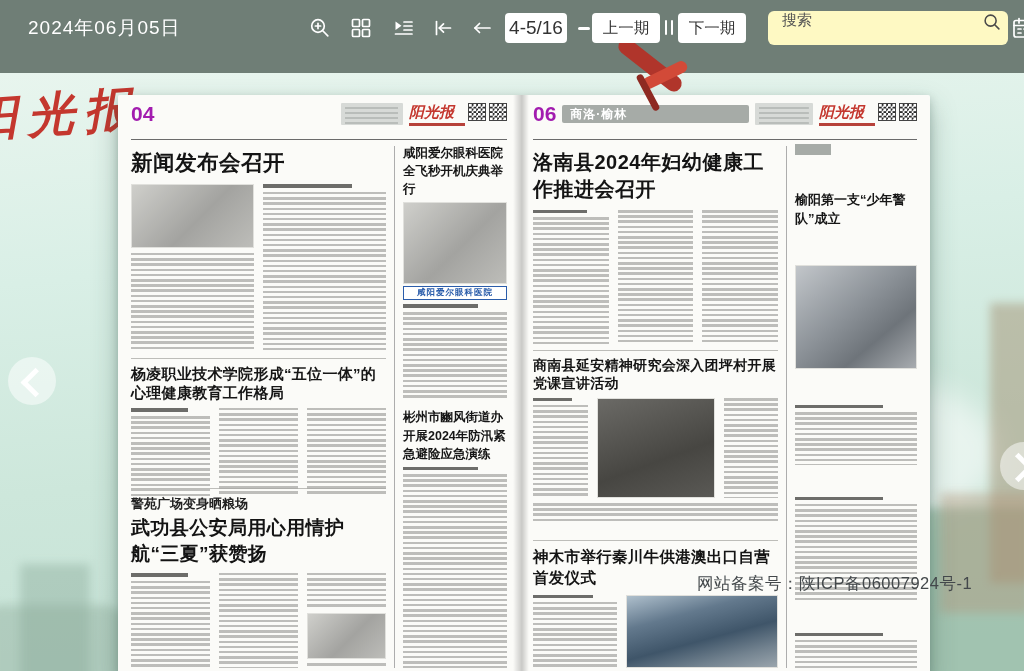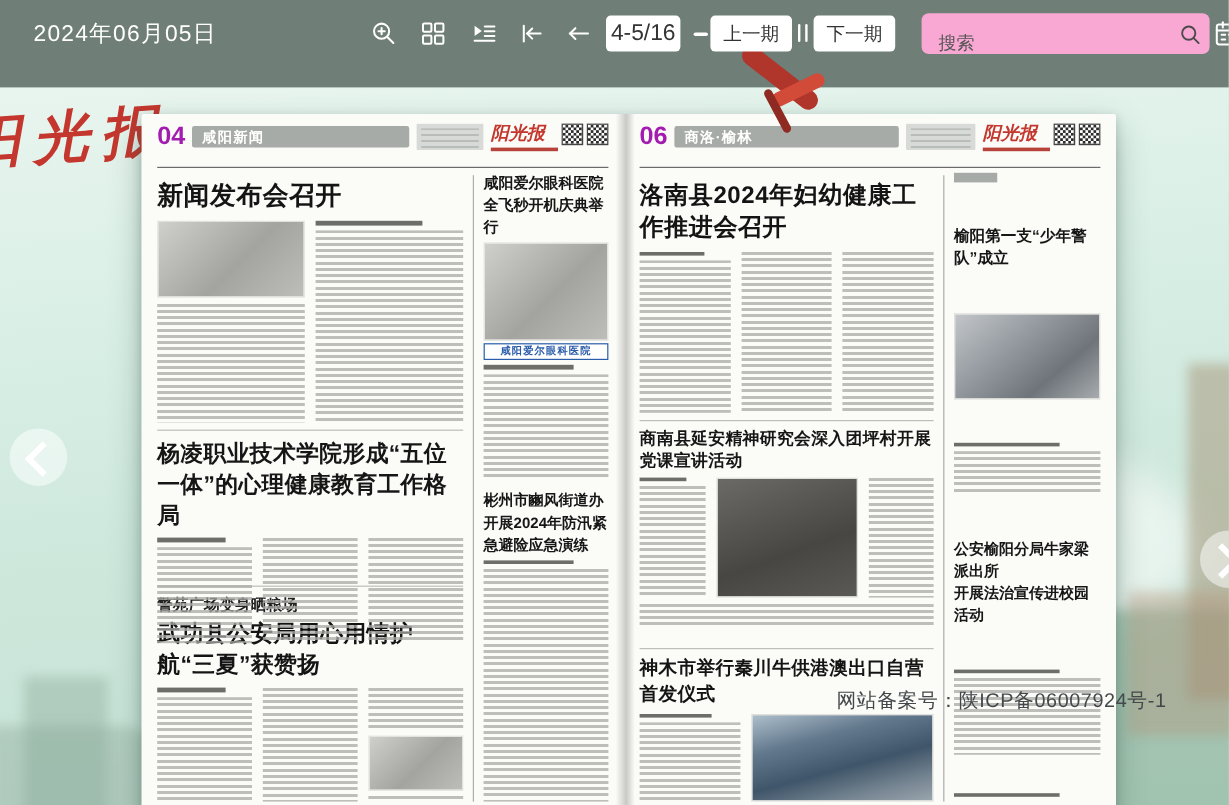--- a/index.html
+++ b/index.html
@@ -16,22 +16,22 @@
   .tb-pagebox { position:absolute; left:505px; top:13px; width:62px; height:30px; background:#fff;
     border-radius:4px; color:#333; font-size:19px; display:flex; align-items:center; justify-content:center; z-index:6; }
   .tb-dash { position:absolute; left:578px; top:27px; width:12px; height:2.5px; background:#fff; border-radius:2px; }
   .tb-btn { position:absolute; top:13px; height:30px; background:#fff; border:none; border-radius:4px;
     color:#333; font-size:15.5px; padding:0 10px; cursor:pointer; z-index:6; font-family:inherit; }
   .btn-previssue { left:592px; width:68px; }
   .btn-nextissue { left:678px; width:68px; }
   .tb-hiddenbars { position:absolute; left:665px; top:20px; width:10px; height:16px; }
   .tb-hiddenbars i { position:absolute; top:0; width:2.2px; height:15px; background:#fff; border-radius:1px; }
   .tb-hiddenbars i:first-child { left:0; } .tb-hiddenbars i:last-child { left:6px; }
-  .tb-search { position:absolute; left:768px; top:11px; width:240px; height:34px; background:#f9a8d4;
-    border-radius:6px; display:flex; align-items:flex-end; padding:0 10px 0 14px; z-index:6; }
+  .tb-search { position:absolute; left:768px; top:11px; width:240px; height:34px; background:#fef9c3;
+    border-radius:6px; display:flex; align-items:flex-start; padding:0 10px 0 14px; z-index:6; }
   .tb-search input { border:none; outline:none; flex:1; font-size:15px; color:#333; font-family:inherit; background:transparent; }
   .tb-search input::placeholder { color:#555; opacity:1; }
   .tb-search svg { stroke:#4a4a4a; stroke-width:1.7; fill:none; stroke-linecap:round; }
   .ic-cal { left:1012px; z-index:6; }
 
   
   .stage { position:relative; width:1024px; height:615px;
     background:linear-gradient(175deg,#e8f5ee 0%,#d9efe6 30%,#cde7db 60%,#c3e0d4 100%); }
   .cloud { position:absolute; border-radius:50%; background:rgba(255,255,255,.55); filter:blur(14px); }
   .brand-script { position:absolute; left:-30px; top:10px; color:#c4372e; font-family:"DejaVu Serif","Liberation Serif",serif;
@@ -89,21 +89,21 @@
   .byline { height:3.2px; background:#6d6d6a; width:72%; margin-bottom:4px; }
   .cols { display:flex; gap:9px; } .col { flex:1; display:flex; flex-direction:column; }
   .col .tl { flex:1; }
   .ph { background:linear-gradient(135deg,#cfcfcb,#a3a3a0 55%,#bdbdb9); border:1px solid #e0e0dc; }
   .ph.dark { background:linear-gradient(160deg,#6b6a66,#474642 60%,#5a5955); }
   .ph.truck { background:linear-gradient(165deg,#aebfcc 0%,#63798d 30%,#3f5569 58%,#72828f 80%,#9aa5ad 100%); }
   .ph.police { background:linear-gradient(140deg,#c2c6ca 0%,#8c9298 45%,#6e747a 70%,#a8acb0 100%); }
 
   
   .hl-main-l { font-size:21.5px; font-weight:800; color:#141414; line-height:1.32; margin:5px 0 7px; letter-spacing:.5px; }
-  .hl-mid { font-size:19px; font-weight:800; color:#161616; margin:0 0 5px; letter-spacing:.3px; }
+  .hl-mid { font-size:15px; font-weight:800; color:#161616; margin:0 0 5px; letter-spacing:.3px; }
   .kicker { font-size:13px; font-weight:600; color:#222; margin-bottom:2px; }
   .hl-bot { font-size:19px; font-weight:800; color:#141414; margin-bottom:6px; letter-spacing:.4px; }
   .sec { border-top:1px solid #bdbdb9; padding-top:6px; margin-top:6px; }
   .side-t { font-size:12.5px; font-weight:800; color:#161616; line-height:1.45; margin-bottom:4px; }
   .brandstrip { height:14px; border:1px solid #2a5caa; color:#2a5caa; font-size:8.5px; font-weight:bold;
     display:flex; align-items:center; justify-content:center; letter-spacing:1px; margin:2px 0 4px; background:#fff; }
   .hl-main-r { font-size:20px; font-weight:800; color:#141414; margin:5px 0 7px; letter-spacing:.5px; }
   .hl2-r { font-size:14px; font-weight:800; color:#161616; margin-bottom:5px; letter-spacing:.3px; }
   .hl3-r { font-size:15.5px; font-weight:800; color:#141414; margin-bottom:6px; letter-spacing:.3px; }
   .tag { width:36px; height:11px; background:#a6aba7; margin-bottom:4px; }
@@ -202,21 +202,20 @@
   <div class="deco pav-r2"></div>
 
   <button class="nav-arrow nav-left"></button>
   <button class="nav-arrow nav-right"></button>
 
   <div class="spread">
 
     <section class="page page-l">
       <div class="p-head">
         <span class="pnum">04</span>
-        <span class="banner">咸阳新闻</span>
         <span class="infobox"></span>
         <span class="mast">
           <span>
             <span class="script">阳光报</span>
             <span class="urlbar" style="display:block;"></span>
           </span>
           <span class="qr"></span>
           <span class="qr"></span>
         </span>
       </div>
@@ -361,24 +360,20 @@
         <div class="vr"></div>
 
         <div class="side">
           <div class="tag"></div>
           <div class="side-t" style="font-size:13px;">榆阳第一支“少年警队”成立</div>
           <div class="ph police" style="height:104px;"></div>
           <div style="height:60px; display:flex; flex-direction:column; margin-top:4px;">
             <div class="byline"></div>
               <div class="tl" style="flex:1;"></div>
           </div>
-          <div class="side-t" style="margin-top:7px;">
-            <div>公安榆阳分局牛家梁派出所</div>
-            <div>开展法治宣传进校园活动</div>
-          </div>
           <div style="height:104px; display:flex; flex-direction:column;">
             <div class="byline"></div>
               <div class="tl" style="flex:1;"></div>
           </div>
           <div style="flex:1; display:flex; flex-direction:column;">
             <div class="byline"></div>
               <div class="tl" style="flex:1;"></div>
           </div>
         </div>
       </div>

